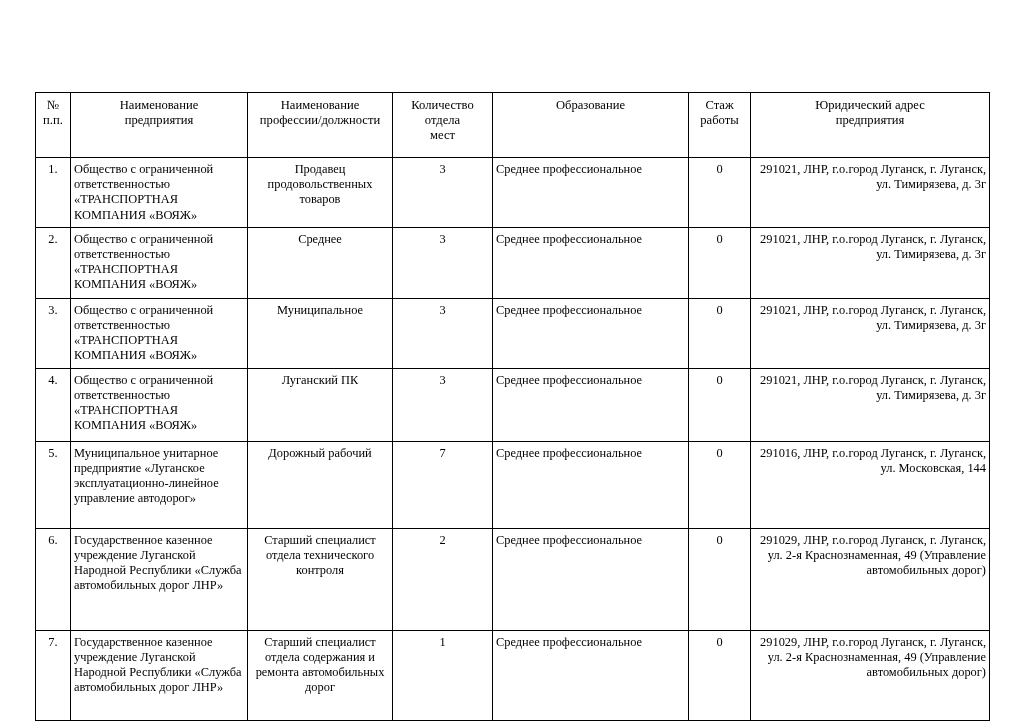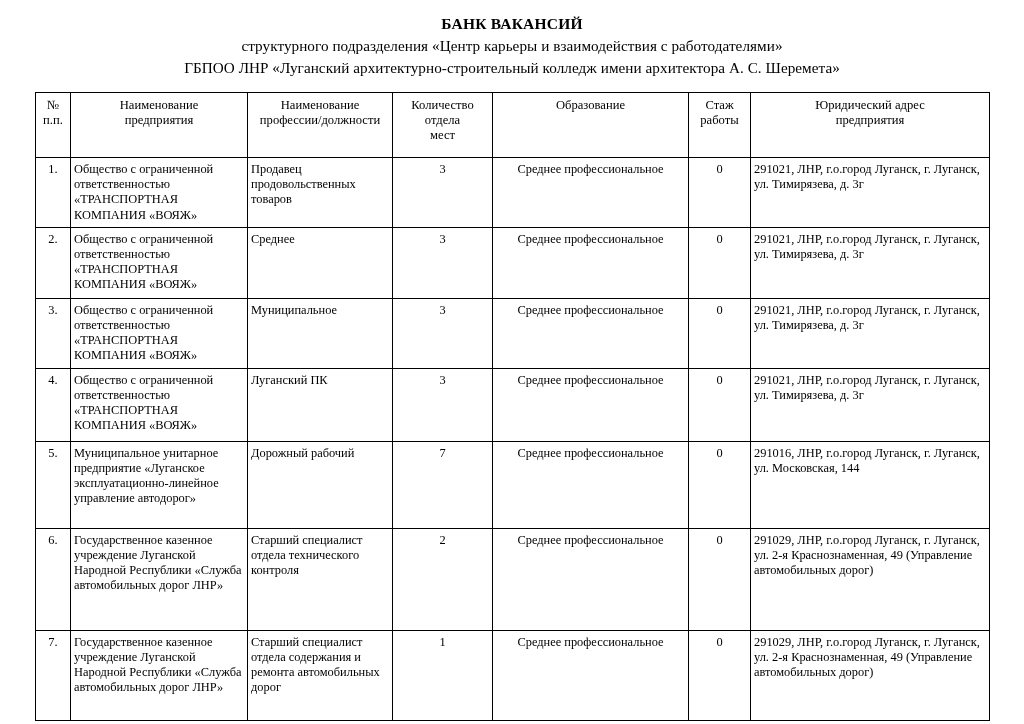--- a/index.html
+++ b/index.html
@@ -79,48 +79,43 @@
   col.c-num   { width: 35px; }
   col.c-ent   { width: 177px; }
   col.c-prof  { width: 145px; }
   col.c-qty   { width: 100px; }
   col.c-edu   { width: 196px; }
   col.c-exp   { width: 62px; }
   col.c-addr  { width: 239px; }
 
   .cell-num   { text-align: center; }
   .cell-ent   { text-align: left; }
-  .cell-prof  { text-align: left; }
+  .cell-prof  { text-align: center; }
   .cell-qty   { text-align: center; }
-  .cell-edu   { text-align: center; padding-left: 8px; margin-left: 46px; }
+  .cell-edu   { text-align: left; padding-left: 8px; margin-left: 46px; }
   .cell-exp   { text-align: center; }
-  .cell-addr  { text-align: left; }
+  .cell-addr  { text-align: right; }
 
   
   .nowrap-pre { white-space: pre-line; }
 
   
   tr.r1 td { height: 58px; }
   tr.r2 td { height: 62px; }
   tr.r3 td { height: 61px; }
   tr.r4 td { height: 64px; }
   tr.r5 td { height: 78px; }
   tr.r6 td { height: 93px; }
   tr.r7 td { height: 81px; }
 </style>
 </head>
 <body>
 
 <div class="page">
 
-  <div class="doc-title">
-    <div class="line1">БАНК ВАКАНСИЙ</div>
-    <div class="line2">структурного подразделения «Центр карьеры и взаимодействия с работодателями»</div>
-    <div class="line3">ГБПОО ЛНР «Луганский архитектурно-строительный колледж имени архитектора А. С. Шеремета»</div>
-  </div>
 
   <div class="table-wrap">
     <table class="vacancies">
       <colgroup>
         <col class="c-num">
         <col class="c-ent">
         <col class="c-prof">
         <col class="c-qty">
         <col class="c-edu">
         <col class="c-exp">

